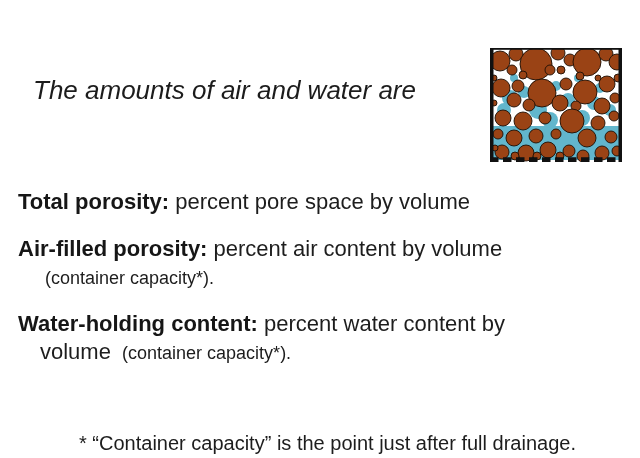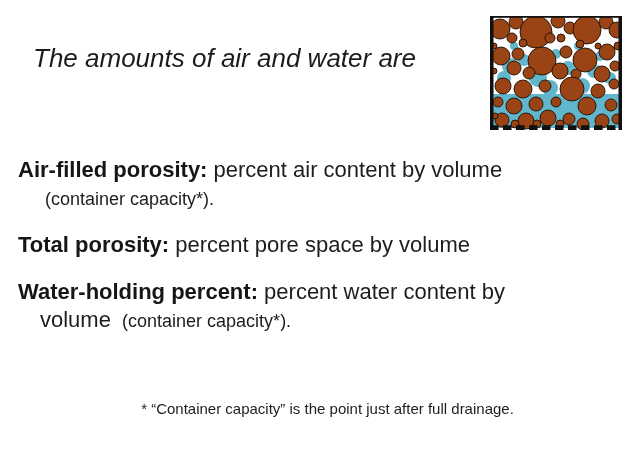--- a/index.html
+++ b/index.html
@@ -2,21 +2,21 @@
 <html style="--particle: #9a4315; --water: #62b6cc; --border: #111111;"><head>
 <meta charset="utf-8">
 <style>
   html,body{margin:0;padding:0;}
   body{
     width:640px;height:458px;position:relative;overflow:hidden;
     background:#ffffff;
     font-family:"Liberation Sans","DejaVu Sans",sans-serif;
     color:#1d1d1d;
   }
-  .slide{position:absolute;inset:0;}
+  .slide{position:absolute;inset:0;margin-top:32px;}
 
   
   .title{
     position:absolute;left:33px;top:42px;width:420px;
     font-size:26px;line-height:32px;font-style:italic;
     color:#1c1c1c;
   }
 
   
   .illustration{
@@ -38,21 +38,21 @@
     margin:0 0 18px 0;
   }
   .term{font-weight:bold;color:#161616;}
   .def-text{color:#1d1d1d;}
   .note{font-size:18px;margin-left:5px;color:#1d1d1d;}
 
   
   .footnote{
     position:absolute;left:0;top:400px;width:640px;
     padding-left:15px;box-sizing:border-box;
-    text-align:center;font-size:15px;color:#1d1d1d;
+    text-align:center;font-size:20px;color:#1d1d1d;
   }
 </style>
 </head>
 <body>
 
 <div class="slide">
 
   <div class="title">
     <span>The amounts of air and water are</span><br>
   </div>
@@ -138,28 +138,28 @@
         <rect class="frame" x="0" y="0" width="3.5" height="114"></rect>
         <rect class="frame" x="128.5" y="0" width="3.5" height="114"></rect>
         <rect class="frame" x="0" y="0" width="132" height="1.8"></rect>
         <line class="frame-dash" x1="0" y1="111.6" x2="132" y2="111.6" stroke-width="4.8" stroke-dasharray="8.5 4.5"></line>
       </g>
     </svg>
   </div>
 
   <div class="definitions">
     <p class="definition">
+      <span class="term">Total porosity:</span><span class="def-text"> percent pore space by volume</span>
+      <span class="note"></span>
+    </p>
+    <p class="definition">
       <span class="term">Air-filled porosity:</span><span class="def-text"> percent air content by volume</span>
       <span class="note">(container capacity*).</span>
     </p>
     <p class="definition">
-      <span class="term">Total porosity:</span><span class="def-text"> percent pore space by volume</span>
-      <span class="note"></span>
-    </p>
-    <p class="definition">
-      <span class="term">Water-holding percent:</span><span class="def-text"> percent water content by volume</span>
+      <span class="term">Water-holding content:</span><span class="def-text"> percent water content by volume</span>
       <span class="note">(container capacity*).</span>
     </p>
   </div>
 
   <div class="footnote">* “Container capacity” is the point just after full drainage.</div>
 
 </div>
 
 </body></html>

